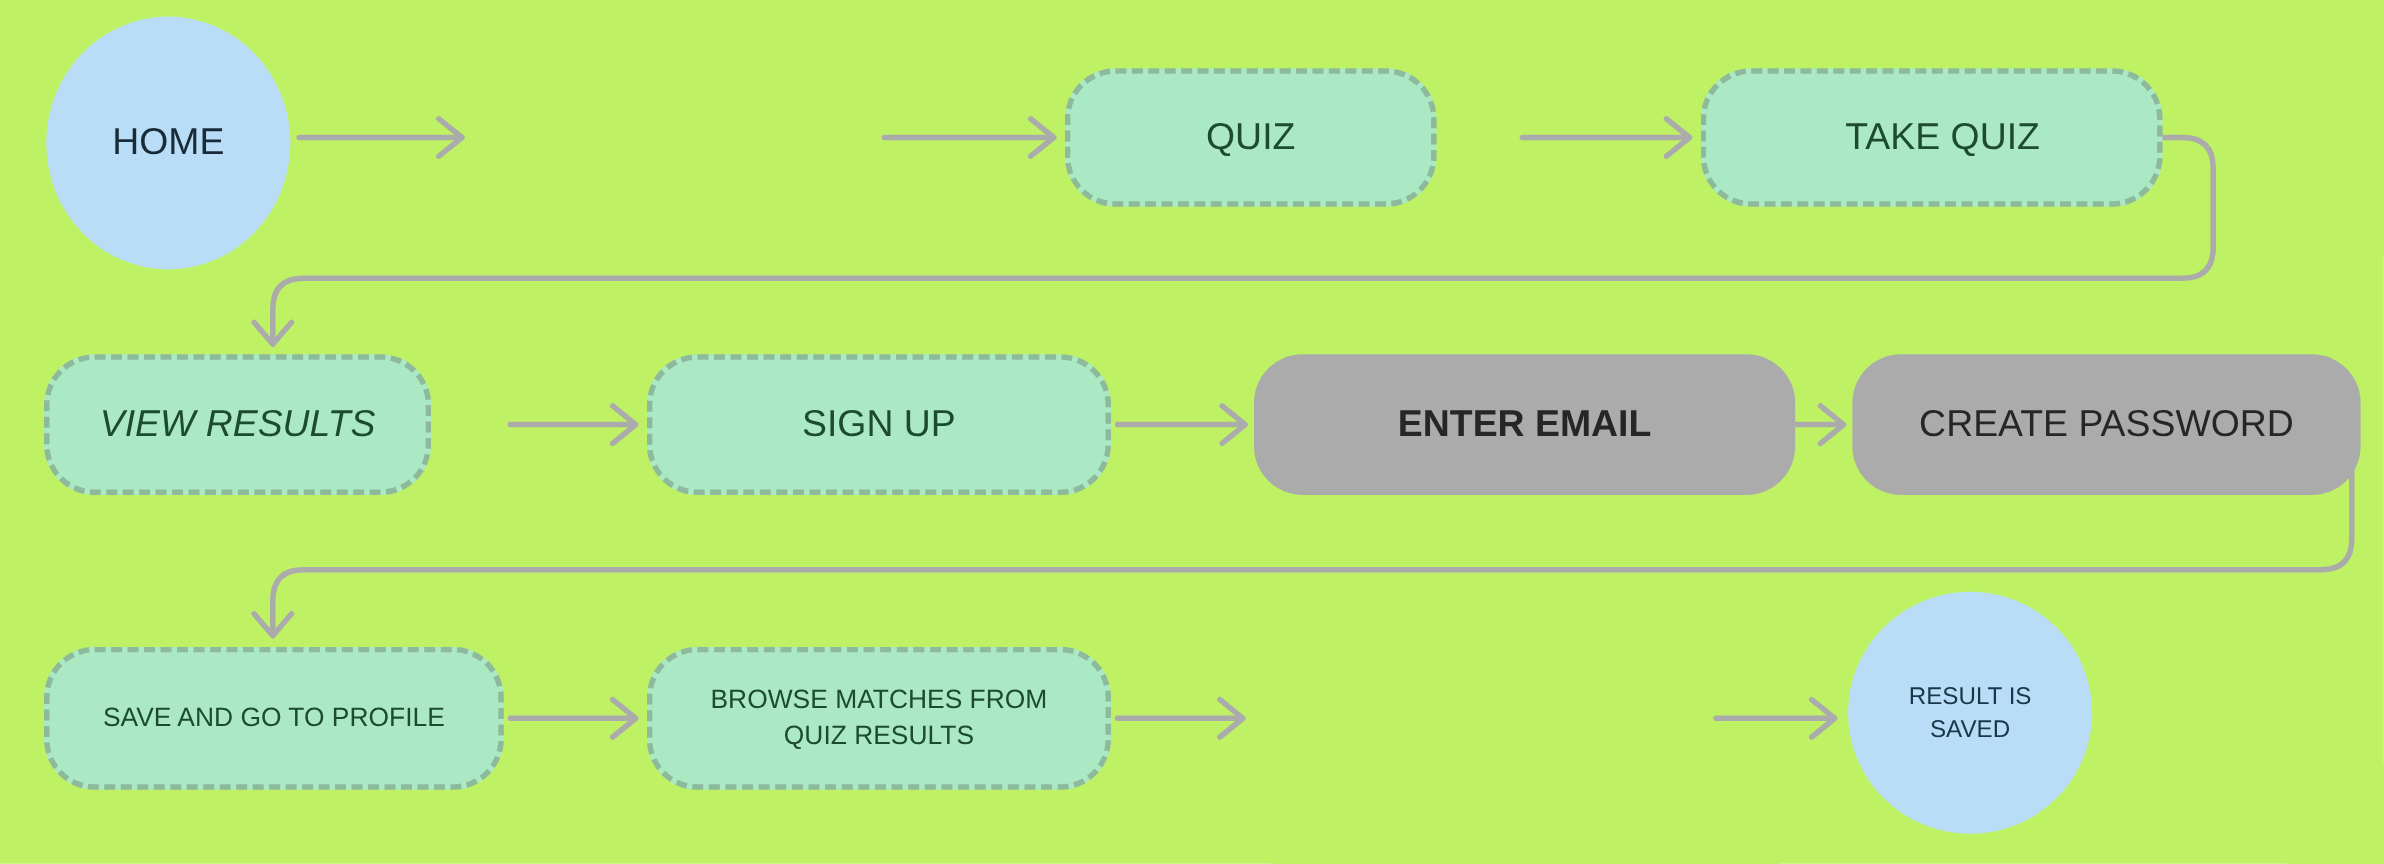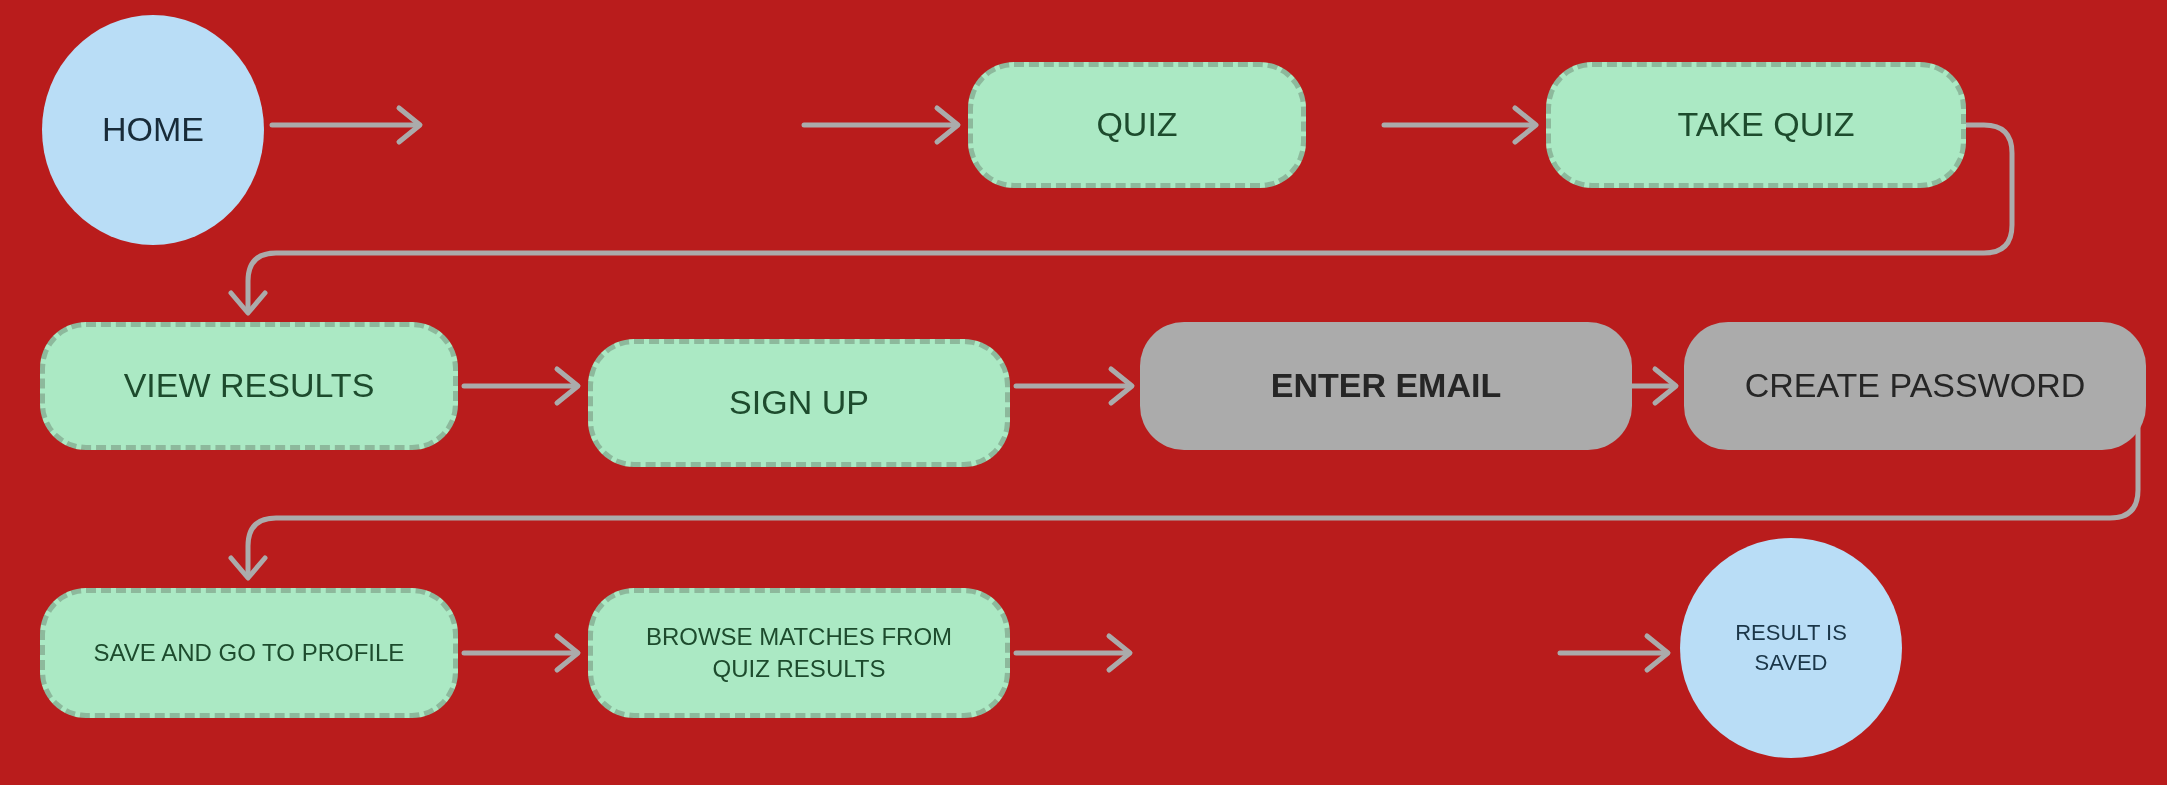--- a/index.html
+++ b/index.html
@@ -5,21 +5,21 @@
   html, body { margin: 0; padding: 0; }
   body {
     width: 2167px; height: 785px;
     background: #ffffff;
     font-family: "Liberation Sans", sans-serif;
     overflow: hidden;
   }
   .canvas {
     position: relative;
     width: 2167px; height: 785px;
-    background: #b91c1c;
+    background: #bef264;
   }
   .edges-layer {
     position: absolute; left: 0; top: 0;
     width: 2167px; height: 785px;
     pointer-events: none;
   }
   .node {
     position: absolute;
     display: flex; align-items: center; justify-content: center;
     text-align: center;
@@ -128,25 +128,25 @@
 
 
   <div class="node action" style="left:968px; top:62px; width:338px; height:126px;">
     <span class="lbl">QUIZ</span>
   </div>
 
   <div class="node action" style="left:1546px; top:62px; width:420px; height:126px;padding-left:20px;">
     <span class="lbl">TAKE QUIZ</span>
   </div>
 
-  <div class="node action" style="left:40px; top:322px; width:418px; height:128px;">
+  <div class="node action" style="left:40px; top:322px; width:352px; height:128px;font-style:italic;">
     <span class="lbl">VIEW RESULTS</span>
   </div>
 
-  <div class="node action" style="left:588px; top:322px; width:422px; height:128px;margin-top:17px;">
+  <div class="node action" style="left:588px; top:322px; width:422px; height:128px;">
     <span class="lbl">SIGN UP</span>
   </div>
 
   <div class="node input" style="left:1140px; top:322px; width:492px; height:128px;font-weight:bold;">
     <span class="lbl">ENTER EMAIL</span>
   </div>
 
   <div class="node input" style="left:1684px; top:322px; width:462px; height:128px;">
     <span class="lbl">CREATE PASSWORD</span>
   </div>

